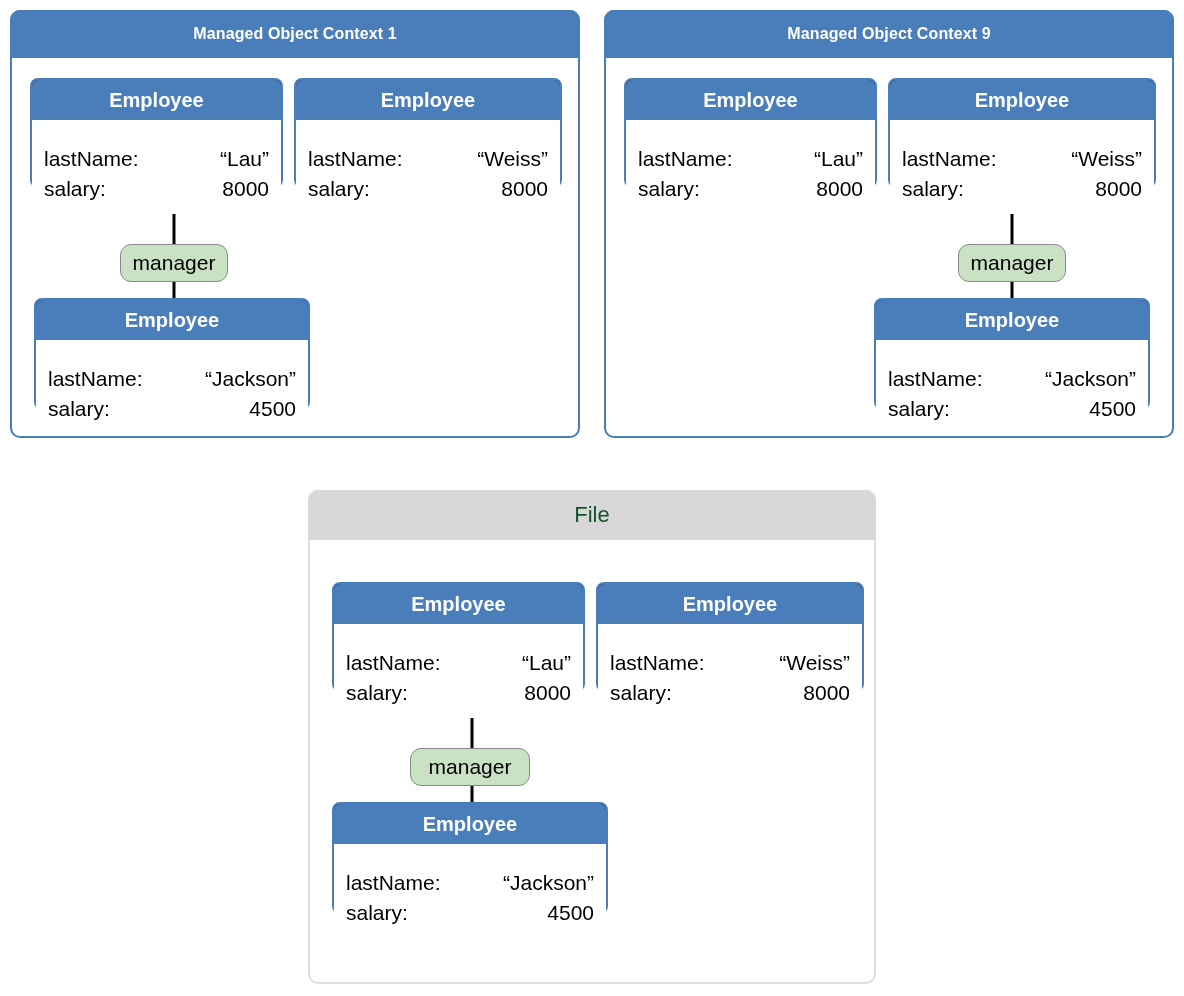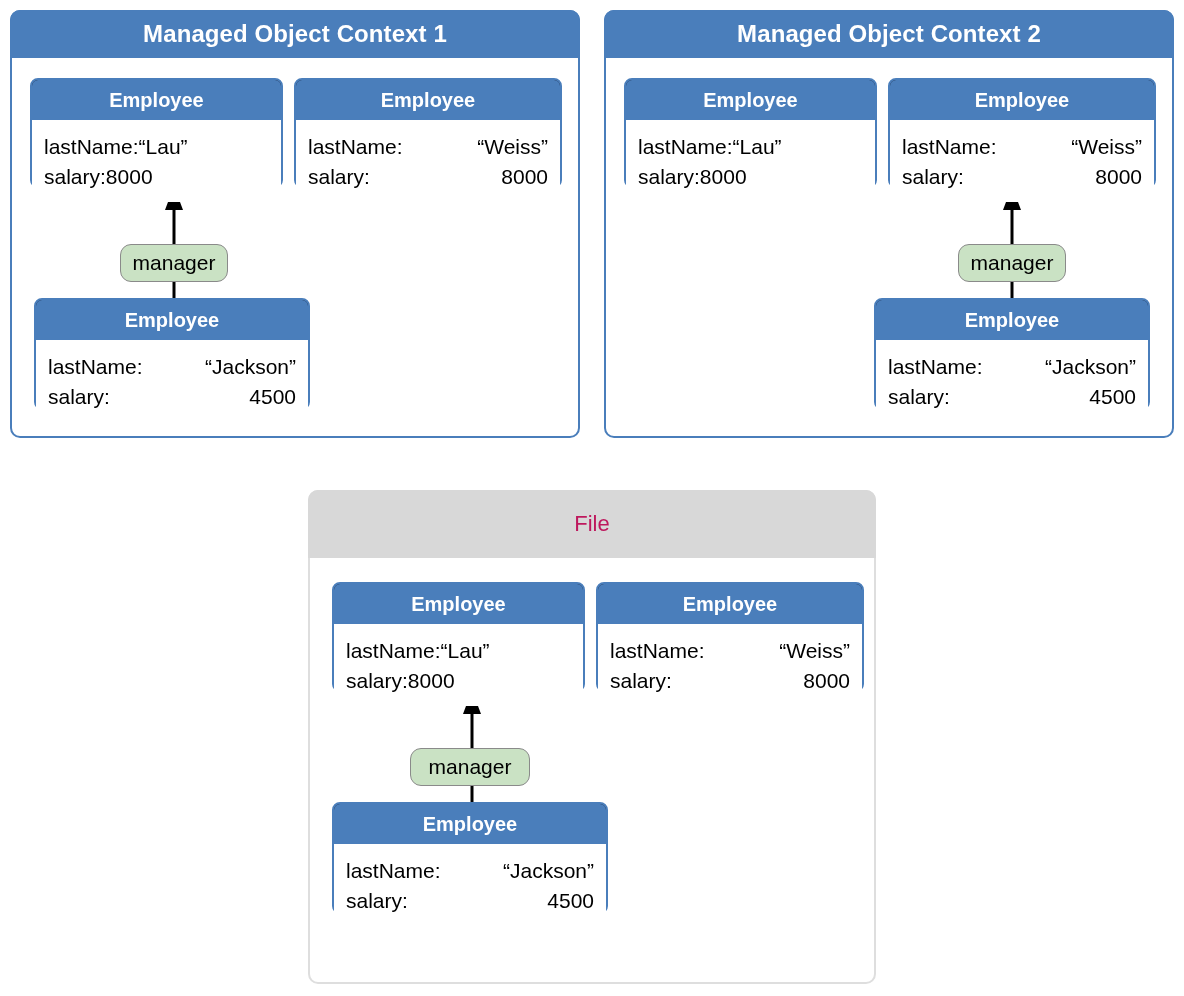--- a/index.html
+++ b/index.html
@@ -26,21 +26,21 @@
   .moc-header {
     position: absolute;
     left: -2px;
     top: -2px;
     right: -2px;
     height: 48px;
     box-sizing: border-box;
     background: #4a7ebb;
     border-radius: 10px 10px 0 0;
     color: #ffffff;
-    font-size: 24px;
+    font-size: 16px;
     font-weight: bold;
     display: flex;
     align-items: center;
     justify-content: center;
     letter-spacing: 0.1px;
   }
   .moc-body {
     position: absolute;
     left: 0;
     top: 48px;
@@ -54,25 +54,25 @@
     box-sizing: border-box;
     border: 2px solid #dedede;
     border-radius: 10px;
     background: #ffffff;
   }
   .file-header {
     position: absolute;
     left: -2px;
     top: -2px;
     right: -2px;
-    height: 68px;
+    height: 50px;
     box-sizing: border-box;
     background: #d8d8d8;
     border-radius: 10px 10px 0 0;
-    color: #be185d;
+    color: #14532d;
     font-size: 22px;
     font-weight: normal;
     display: flex;
     align-items: center;
     justify-content: center;
   }
   .file-body {
     position: absolute;
     left: 0;
     top: 50px;
@@ -96,38 +96,38 @@
     border-radius: 6px 6px 0 0;
     color: #ffffff;
     font-size: 20px;
     font-weight: bold;
     display: flex;
     align-items: center;
     justify-content: center;
   }
   .entity-body {
     box-sizing: border-box;
-    padding: 12px 12px 10px 12px;
+    padding: 24px 12px 10px 12px;
     background: #ffffff;
     border-radius: 0 0 6px 6px;
   }
   .attr-row {
     display: flex;
     font-size: 21px;
     color: #000000;
     line-height: 30px;
     white-space: nowrap;
   }
   .attr-key {
     flex: 0 0 auto;
   }
   .attr-val {
     flex: 1 1 auto;
   }
-  .align-right .attr-val { text-align: left; }
+  .align-right .attr-val { text-align: right; }
   .align-left  .attr-val { text-align: right; }
   .align-left  .attr-key { width: 118px; }
 
   
   .rel-arrow {
     position: absolute;
     z-index: 2;
     overflow: visible;
   }
   .rel-pill {
@@ -200,21 +200,21 @@
           <span class="attr-key">salary:</span>
           <span class="attr-val">4500</span>
         </div>
       </div>
     </div>
 
   </div>
 </div>
 
 <div class="moc" style="left:604px; top:10px; width:570px; height:428px;">
-  <div class="moc-header">Managed Object Context 2</div>
+  <div class="moc-header">Managed Object Context 9</div>
   <div class="moc-body">
 
     <div class="entity align-right" style="left:18px; top:18px; width:253px; height:110px;">
       <div class="entity-header">Employee</div>
       <div class="entity-body">
         <div class="attr-row">
           <span class="attr-key">lastName:</span>
           <span class="attr-val">“Lau”</span>
         </div>
         <div class="attr-row">

